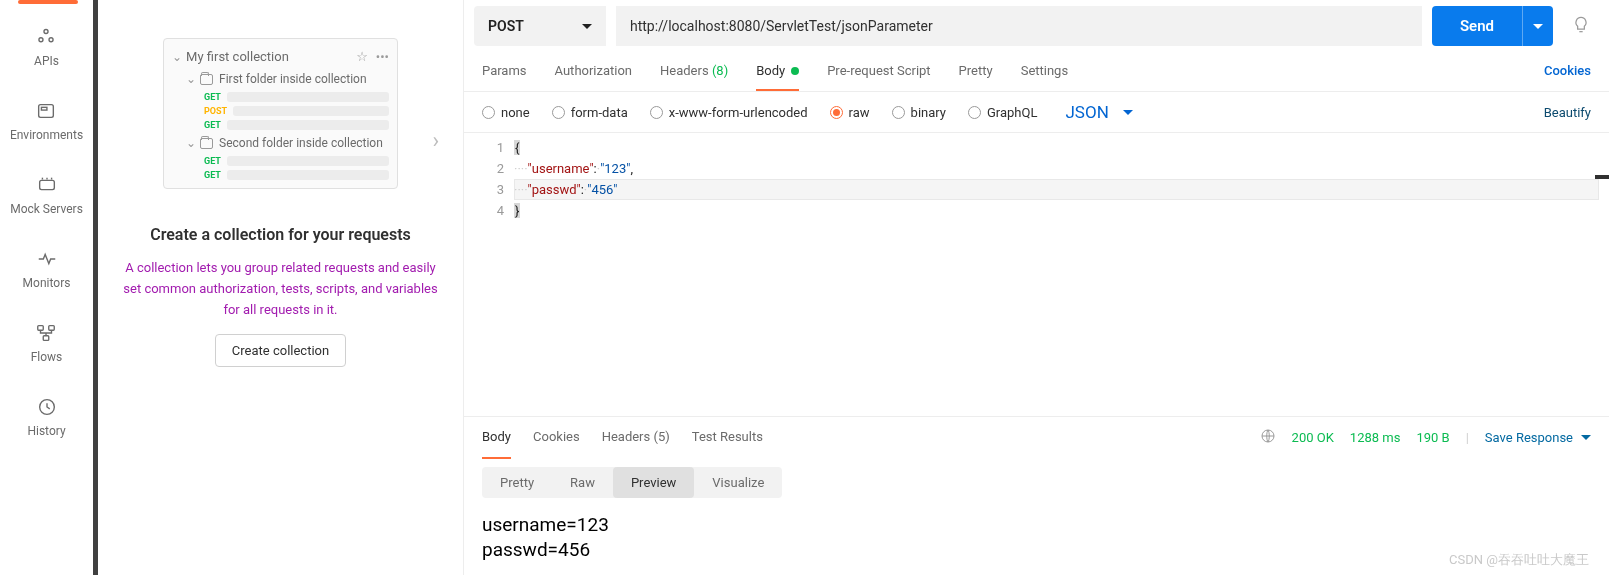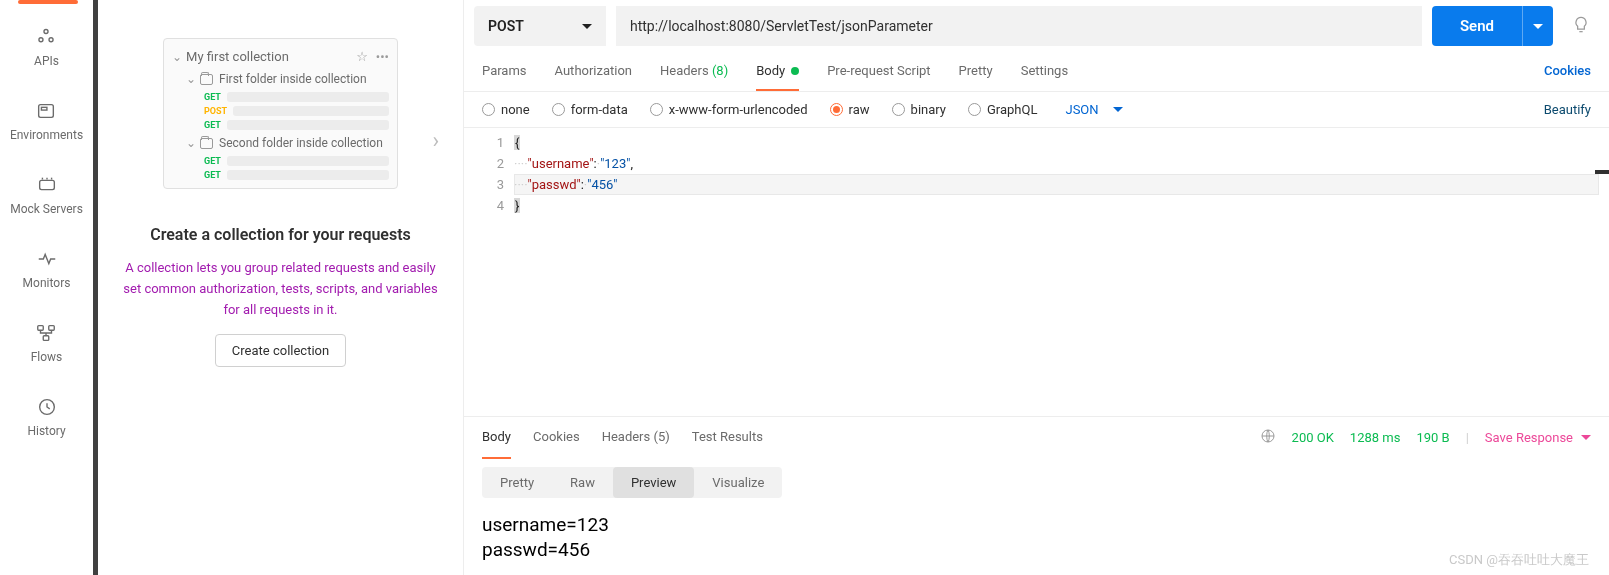--- a/index.html
+++ b/index.html
@@ -47,21 +47,21 @@
 .reqtabs .tab.active { color:#303030; border-bottom-color:#ff6c37; }
 .reqtabs .count { color:#0cbb52; }
 .reqtabs .dot { width:8px; height:8px; background:#0cbb52; border-radius:50%; margin-left:6px; }
 .reqtabs .cookies { margin-left:auto; color:#0265d2; font-weight:500; }
 
 .bodytype { display:flex; align-items:center; padding:10px 18px; gap:22px; border-bottom:1px solid #ededed; }
 .radio { display:flex; align-items:center; gap:6px; color:#303030; font-size:13px; cursor:pointer; }
 .radio .r { width:13px; height:13px; border:1.5px solid #9a9a9a; border-radius:50%; display:inline-block; position:relative; }
 .radio.sel .r { border-color:#ff6c37; }
 .radio.sel .r::after { content:''; position:absolute; inset:2px; background:#ff6c37; border-radius:50%; }
-.json-dd { color:#0265d2; font-size:13px; display:flex; align-items:center; gap:14px; cursor:pointer; margin-left:6px; }
+.json-dd { color:#0265d2; font-size:17px; display:flex; align-items:center; gap:14px; cursor:pointer; margin-left:6px; }
 .beautify { margin-left:auto; color:#0c4a6e; font-size:13px; cursor:pointer; }
 
 .editor { display:flex; font-family:Menlo,Consolas,monospace; font-size:13px; padding:4px 0; flex:1; min-height:150px; position:relative;}
 .gutter { width:50px; text-align:right; color:#9a9a9a; padding-right:10px; user-select:none; }
 .gutter div, .code div { height:21px; line-height:21px; }
 .code { flex:1; position:relative; }
 .code .hl { position:absolute; left:0; right:10px; top:42px; height:21px; background:#f5f5f5; border:1px solid #e8e8e8; z-index:-1; }
 .ws { color:#d0d0d0; }
 .key { color:#a31515; }
 .str { color:#0451a5; }
@@ -70,21 +70,21 @@
 
 .divider { height:1px; background:#ededed; }
 
 .restabs { display:flex; align-items:center; padding:0 18px; height:42px; gap:22px; }
 .restabs .tab { color:#6b6b6b; font-size:13px; cursor:pointer; height:100%; display:flex; align-items:center; border-bottom:2px solid transparent; }
 .restabs .tab.active { color:#303030; border-bottom-color:#ff6c37; }
 .status-grp { margin-left:auto; display:flex; align-items:center; gap:16px; font-size:13px; }
 .status-grp .globe { color:#9a9a9a; }
 .status-grp .ok { color:#0cbb52; }
 .status-grp .meta { color:#0cbb52; }
-.save-resp { color:#ec4899; display:flex; align-items:center; gap:8px; cursor:pointer; }
+.save-resp { color:#0369a1; display:flex; align-items:center; gap:8px; cursor:pointer; }
 
 .viewtabs { display:flex; padding:8px 18px; }
 .viewtabs .seg { background:#f2f2f2; border-radius:4px; display:flex; }
 .viewtabs .seg .v { padding:8px 18px; color:#6b6b6b; font-size:13px; cursor:pointer; }
 .viewtabs .seg .v.active { background:#e0e0e0; color:#303030; border-radius:4px; }
 
 .preview-out { padding:6px 18px 12px; font-family:"Times New Roman",serif; font-size:19px; color:#000; line-height:1.35; }
 
 .watermark { position:absolute; right:20px; bottom:6px; color:#c9c9c9; font-size:13px; }
 

